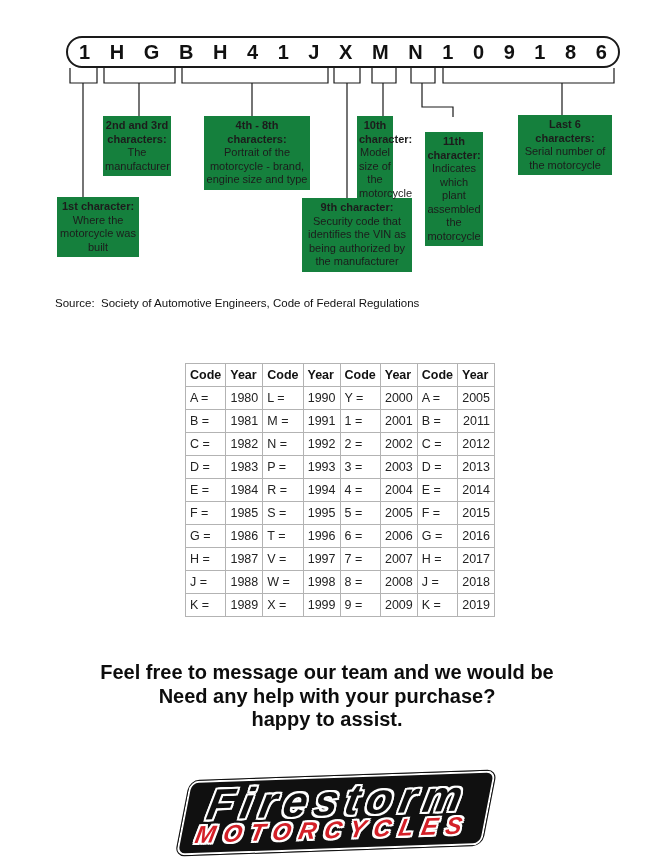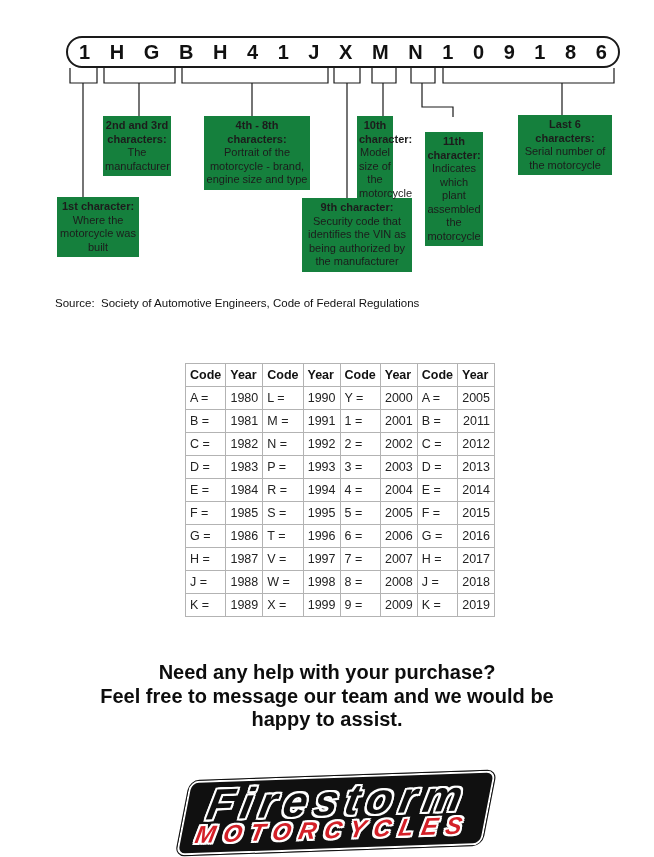--- a/index.html
+++ b/index.html
@@ -264,22 +264,22 @@
           <td class="year">1999</td>
           <td class="code">9 =</td>
           <td class="year">2009</td>
           <td class="code">K =</td>
           <td class="year">2019</td>
         </tr>
       </tbody>
   </table>
 
   <div class="help-message">
+    <div>Feel free to message our team and we would be</div>
     <div>Need any help with your purchase?</div>
-    <div>Feel free to message our team and we would be</div>
     <div>happy to assist.</div>
   </div>
 
   <div class="logo-wrap">
     <div class="logo-band" style="background: rgb(16, 16, 16);">
       <div class="logo-brand" style="color: rgb(16, 16, 16);">Firestorm</div>
       <div class="logo-sub" style="color: rgb(212, 32, 40);">MOTORCYCLES</div>
     </div>
   </div>
 

